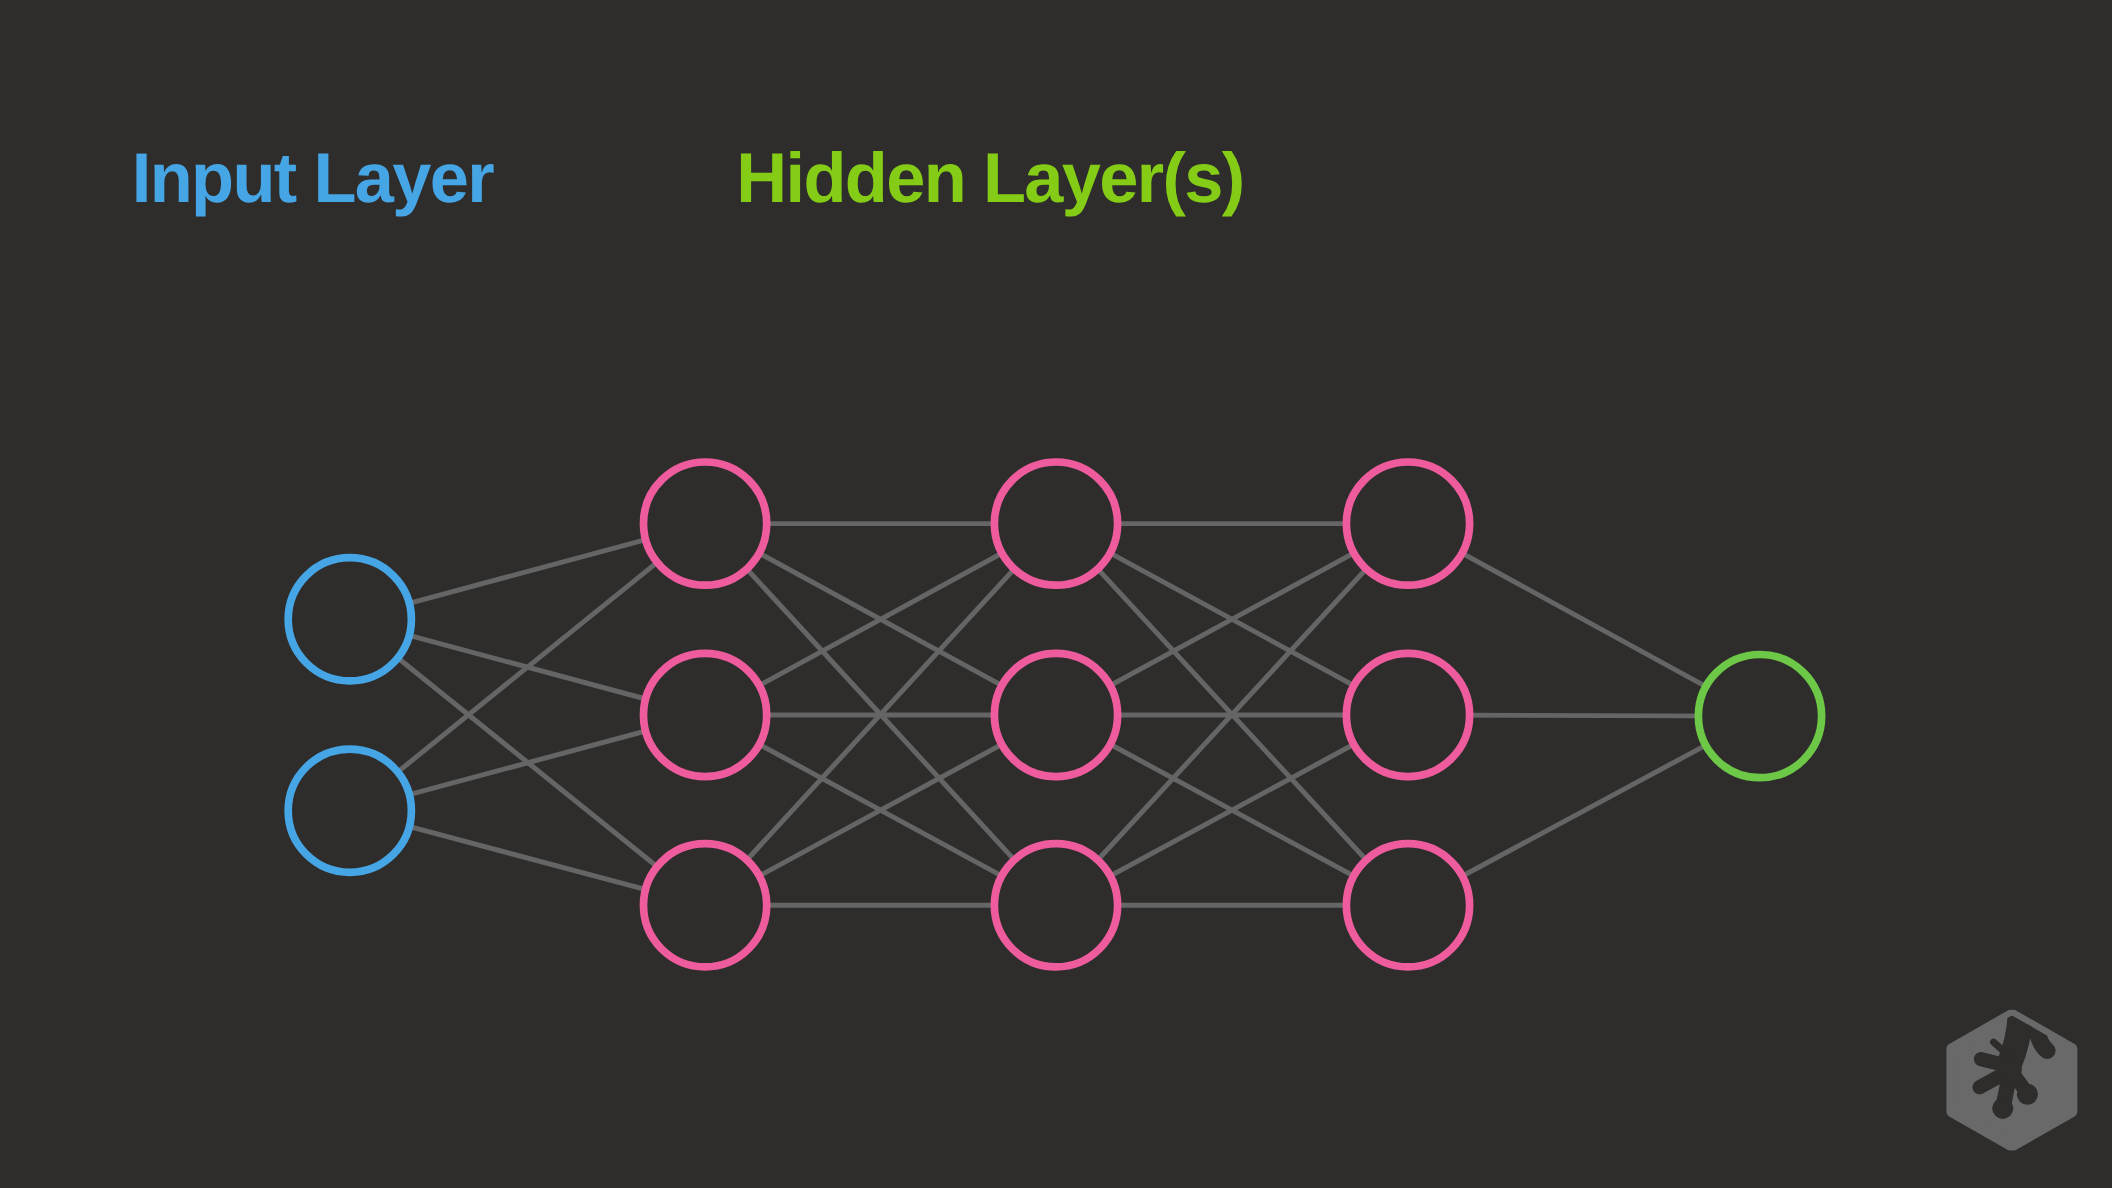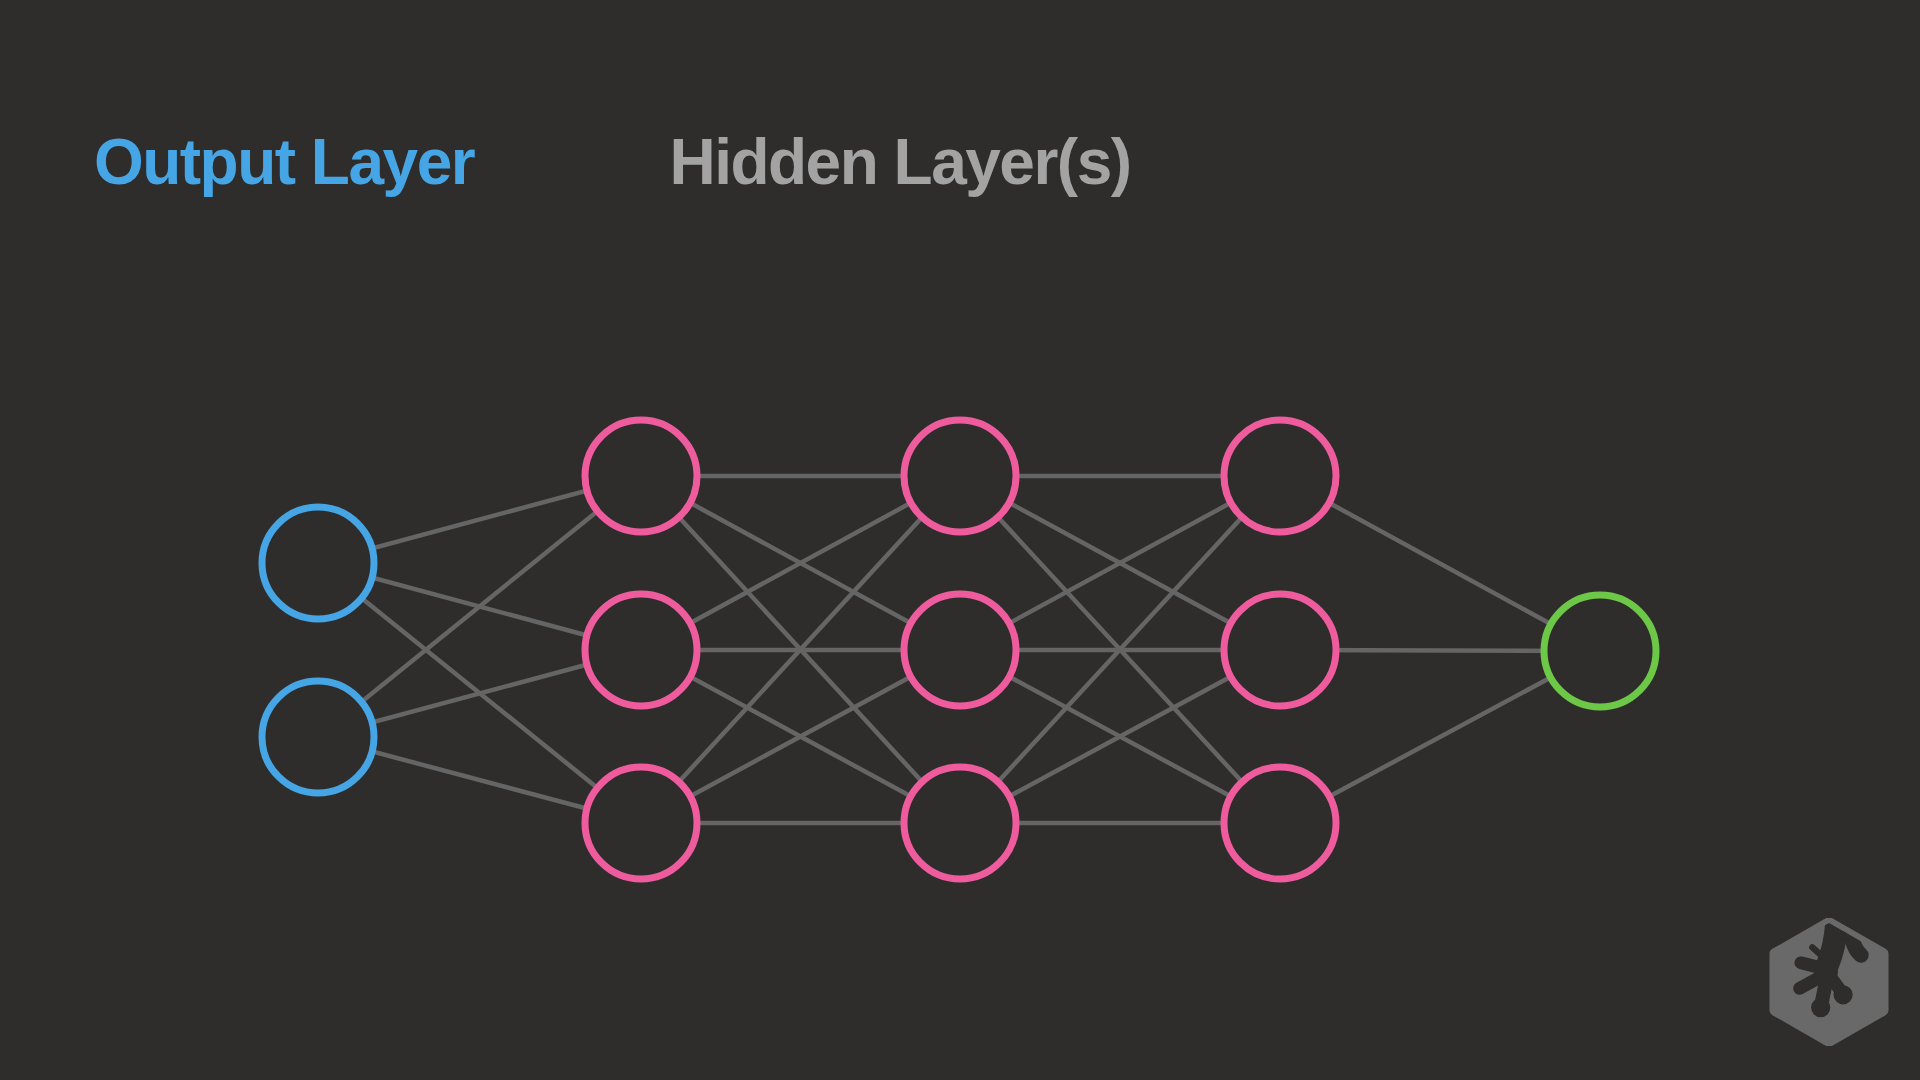--- a/index.html
+++ b/index.html
@@ -36,23 +36,23 @@
   .brand-logo {
     position: absolute;
     opacity: 0.92;
   }
 </style>
 </head>
 <body style="background: rgb(46, 45, 44);">
 
 <div class="stage">
 
-  <div class="layer-label" style="left: 284px; top: 130px; color: rgb(69, 165, 229);">Output Layer</div>
+  <div class="layer-label" style="left: 284px; top: 130px; color: rgb(69, 165, 229);">Input Layer</div>
 
-  <div class="layer-label" style="left: 900px; top: 130px; color: #a3a3a3;">Hidden Layer(s)</div>
+  <div class="layer-label" style="left: 900px; top: 130px; color: #84cc16;">Hidden Layer(s)</div>
 
 
   <svg class="network-svg" xmlns="http://www.w3.org/2000/svg" width="1920" height="1080" viewBox="0 0 1920 1080">
       <line x1="318" y1="563" x2="641" y2="476" stroke="#656565" stroke-width="4.5"></line>
       <line x1="318" y1="563" x2="641" y2="650" stroke="#656565" stroke-width="4.5"></line>
       <line x1="318" y1="563" x2="641" y2="823" stroke="#656565" stroke-width="4.5"></line>
       <line x1="318" y1="737" x2="641" y2="476" stroke="#656565" stroke-width="4.5"></line>
       <line x1="318" y1="737" x2="641" y2="650" stroke="#656565" stroke-width="4.5"></line>
       <line x1="318" y1="737" x2="641" y2="823" stroke="#656565" stroke-width="4.5"></line>
       <line x1="641" y1="476" x2="960" y2="476" stroke="#656565" stroke-width="4.5"></line>

